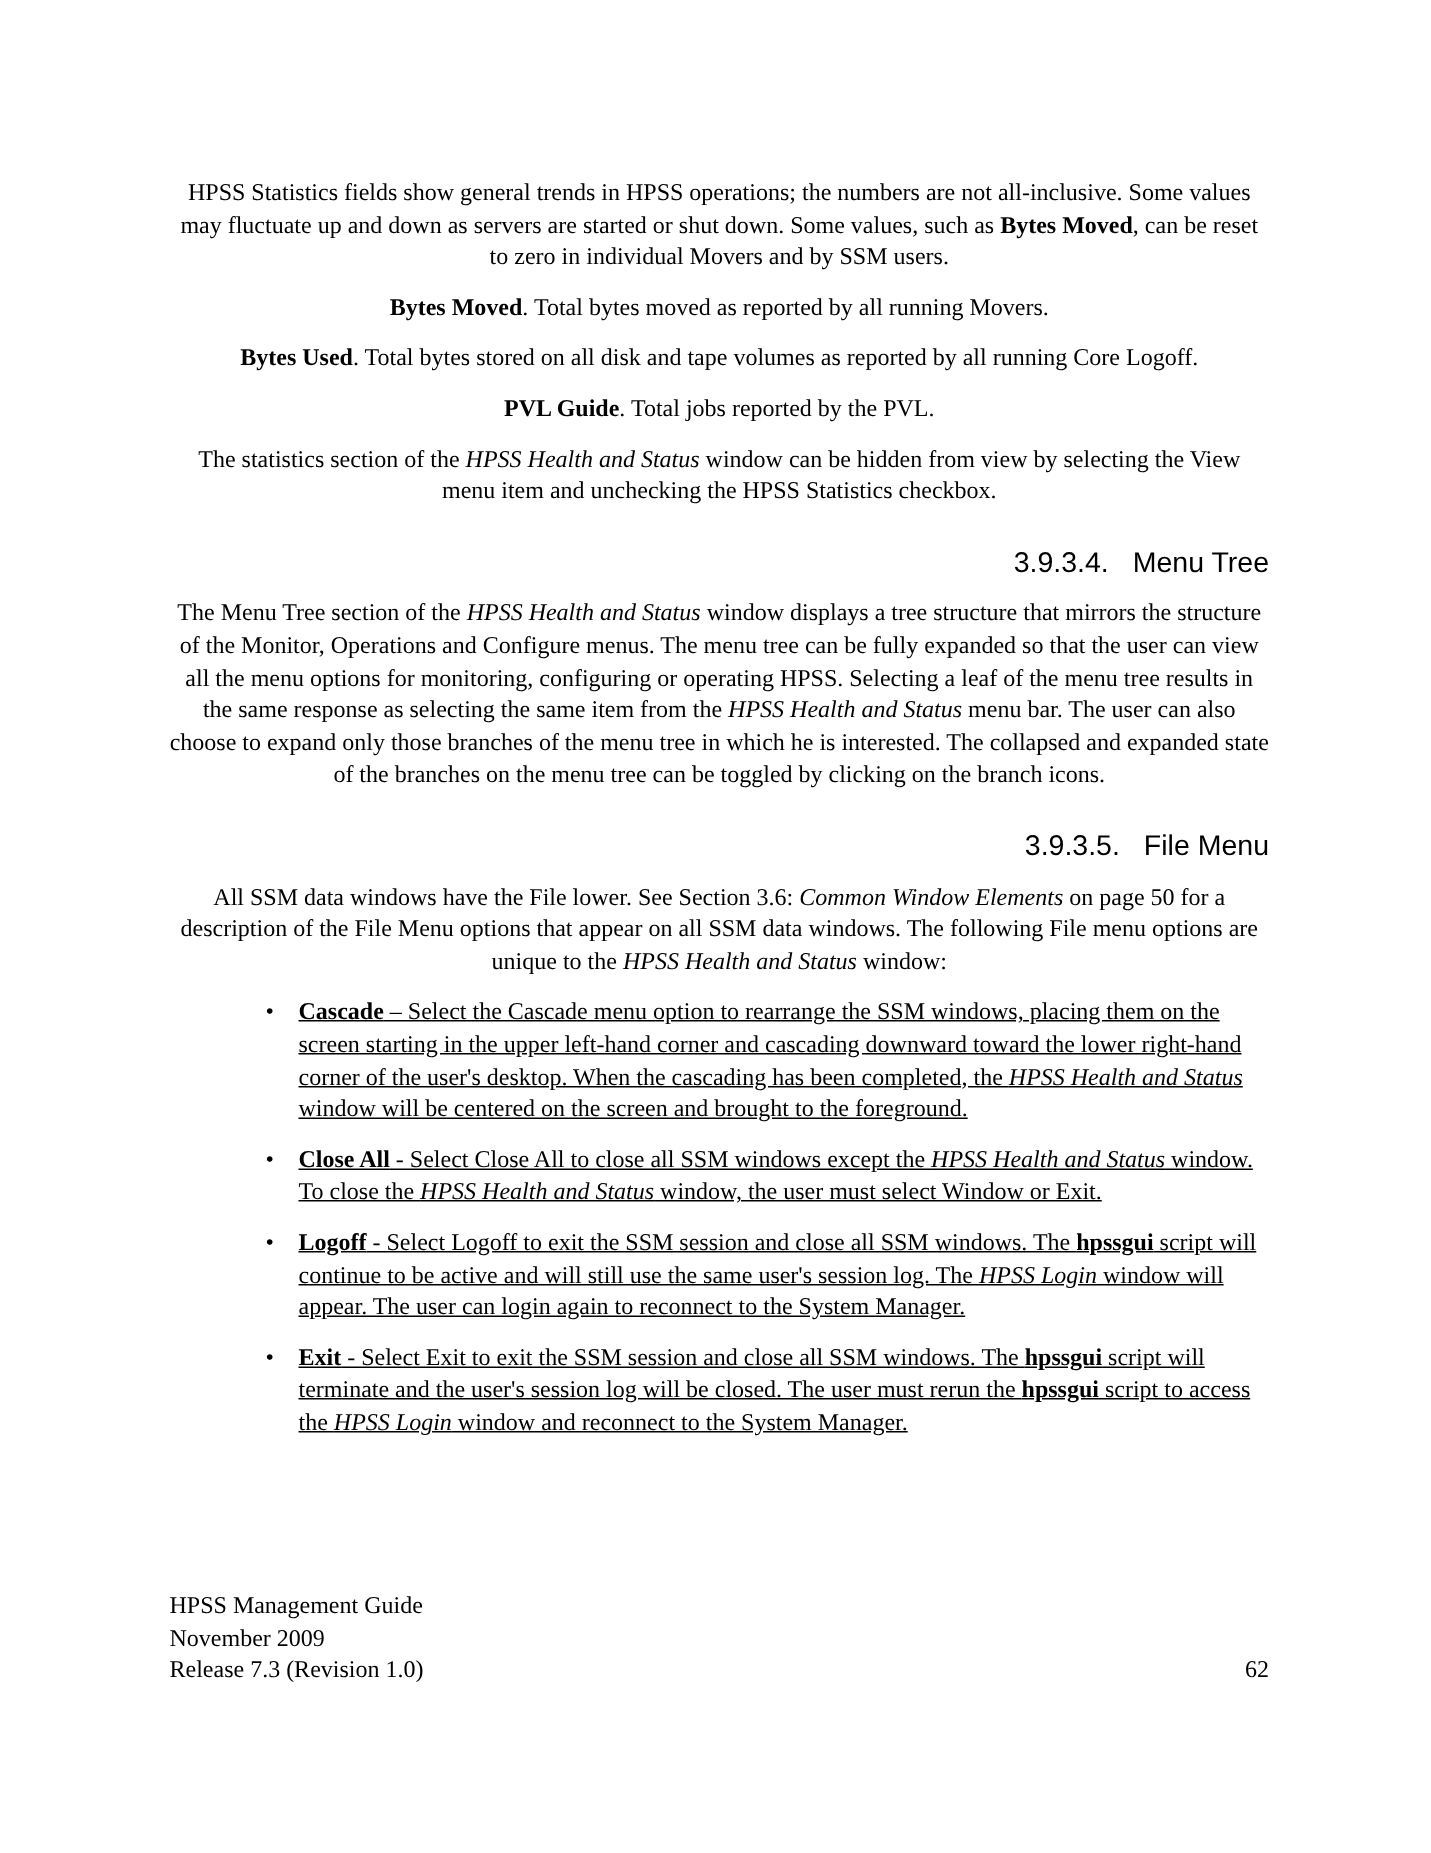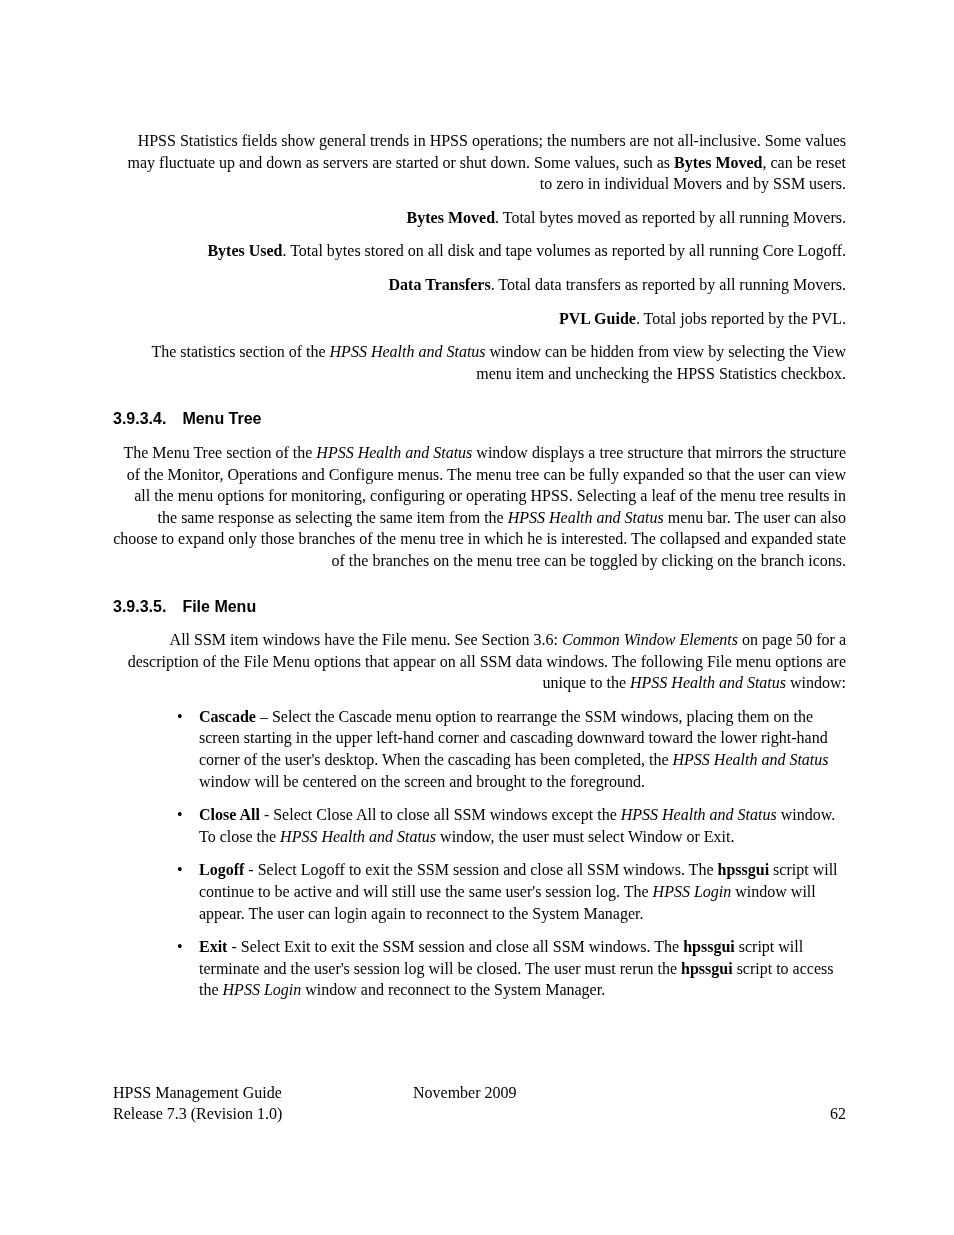--- a/index.html
+++ b/index.html
@@ -12,36 +12,38 @@
     padding: 0;
   }
   .page {
     width: 954px;
     height: 1235px;
     box-sizing: border-box;
     padding: 118px 108px 0 113px;
     position: relative;
   }
   p {
-    margin: 12px 0 12px 0;
-    text-align: right;
+    margin: 0 0 12px 0;
+    text-align: center;
     font-family: Liberation Serif, serif;
   }
   h2 {
     font-family: Arial, Helvetica, sans-serif;
-    font-weight: bold;
-    font-size: 16px;
+    font-weight: normal;
+    font-size: 19px;
     margin: 24px 0 10px 0;
+    text-align: right;
   }
   h2 .num {
     margin-right: 16px;
   }
   ul {
     margin: 0 0 10px 0;
     padding-left: 64px;
+    text-decoration: underline;
   }
   li {
     margin-bottom: 12px;
     list-style: none;
     position: relative;
     padding-left: 22px;
   }
   li::before {
     content: "•";
     position: absolute;
@@ -50,20 +52,21 @@
   }
   .footer {
     position: absolute;
     left: 113px;
     right: 108px;
     bottom: 110px;
     font-size: 16px;
   }
   .footer-row1 {
     display: flex;
+    flex-direction: column;
   }
   .footer-left { width: 300px; }
   .footer-center { flex: 0 0 auto; }
   .footer-row2 {
     display: flex;
     justify-content: space-between;
     text-align: center;
   }
   b { font-weight: bold; }
   i { font-style: italic; }
@@ -78,23 +81,20 @@
   </p>
 
   <p>
     <b>Bytes Moved</b><span>. Total bytes moved as reported by all running Movers.</span>
   </p>
 
   <p>
     <b>Bytes Used</b><span>. Total bytes stored on all disk and tape volumes as reported by all running Core Logoff.</span>
   </p>
 
-  <p>
-    <b>Data Transfers</b><span>. Total data transfers as reported by all running Movers.</span>
-  </p>
 
   <p>
     <b>PVL Guide</b><span>. Total jobs reported by the PVL.</span>
   </p>
 
   <p>
     <span>The statistics section of the </span><i>HPSS Health and Status</i><span> window can be hidden from view by selecting the View menu item and unchecking the HPSS Statistics checkbox.</span>
   </p>
 
   <h2>
@@ -104,21 +104,21 @@
   <p>
     <span>The Menu Tree section of the </span><i>HPSS Health and Status</i><span> window displays a tree structure that mirrors the structure of the Monitor, Operations and Configure menus. The menu tree can be fully expanded so that the user can view all the menu options for monitoring, configuring or operating HPSS.  Selecting a leaf of the menu tree results in the same response as selecting the same item from the </span><i>HPSS Health and Status</i><span> menu bar.   The user can also choose to expand only those branches of the menu tree in which he is interested.   The collapsed and expanded state of the branches on the menu tree can be toggled by clicking on the branch icons.</span>
   </p>
 
 
   <h2>
     <span class="num">3.9.3.5.</span><span>File Menu</span>
   </h2>
 
   <p>
-    <span>All SSM item windows have the File menu.  See Section 3.6: </span><i>Common Window Elements</i><span> on page 50 for a description of the File Menu options that appear on all SSM data windows.  The following File menu options are unique to the </span><i>HPSS Health and Status</i><span> window:</span>
+    <span>All SSM data windows have the File lower.  See Section 3.6: </span><i>Common Window Elements</i><span> on page 50 for a description of the File Menu options that appear on all SSM data windows.  The following File menu options are unique to the </span><i>HPSS Health and Status</i><span> window:</span>
   </p>
 
   <ul>
     <li>
       <b>Cascade</b><span> – Select the Cascade menu option to rearrange the SSM windows, placing them on the screen starting in the upper left-hand corner and cascading downward toward the lower right-hand corner of the user's desktop. When the cascading has been completed, the </span><i>HPSS Health and Status</i><span> window will be centered on the screen and brought to the foreground.</span>
     </li>
     <li>
       <b>Close All</b><span> -   Select Close All to close all SSM windows except the </span><i>HPSS Health and Status</i><span> window. To close the </span><i>HPSS Health and Status</i><span> window, the user must select Window or Exit.</span>
     </li>
     <li>

